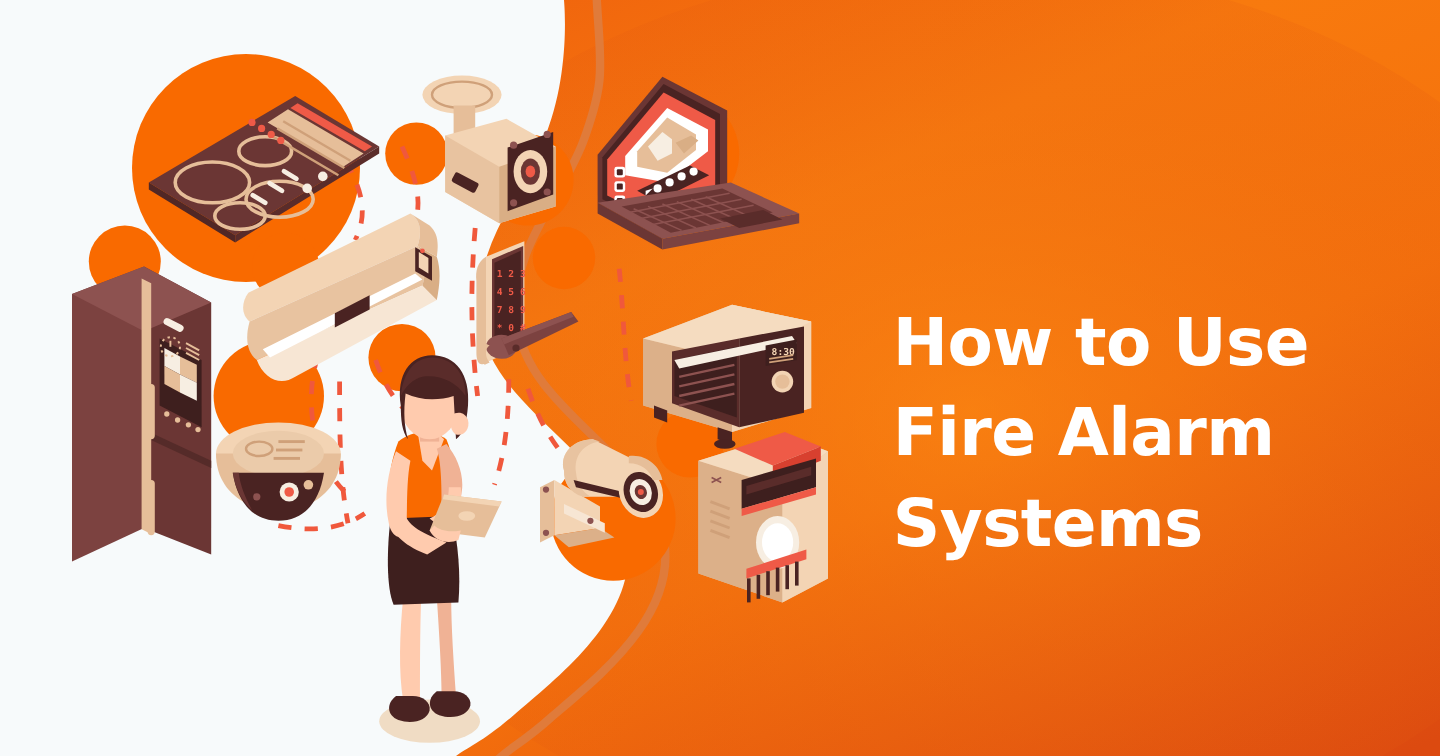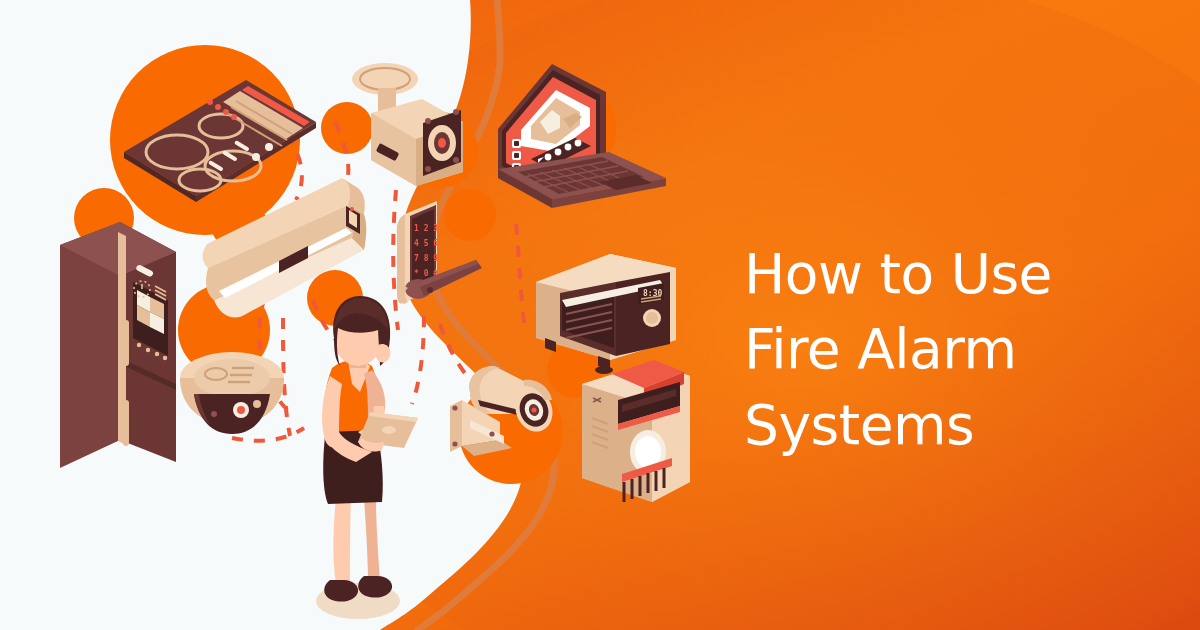--- a/index.html
+++ b/index.html
@@ -6,25 +6,25 @@
   body{
     width:1200px;height:630px;overflow:hidden;
     font-family:"DejaVu Sans", sans-serif;
     background:#F7FAFB;
   }
   #stage{position:relative;width:1200px;height:630px;overflow:hidden;padding-left:44px;}
   #bg-gradient{position:absolute;inset:0;}
   #illustration{position:absolute;left:0;top:0;width:1200px;height:630px;}
   #headline{
     position:absolute;
-    left:744px;top:237px;
+    left:744px;top:248px;
     width:430px;
     color:#FFFFFF;
     font-family:"DejaVu Sans", sans-serif;
-    font-weight:normal;
+    font-weight:bold;
     font-size:55px;
     line-height:1.37;
     letter-spacing:-0.5px;
     white-space:pre-line;
     text-rendering:optimizeLegibility;
   }
 </style>
 </head>
 <body>
 

